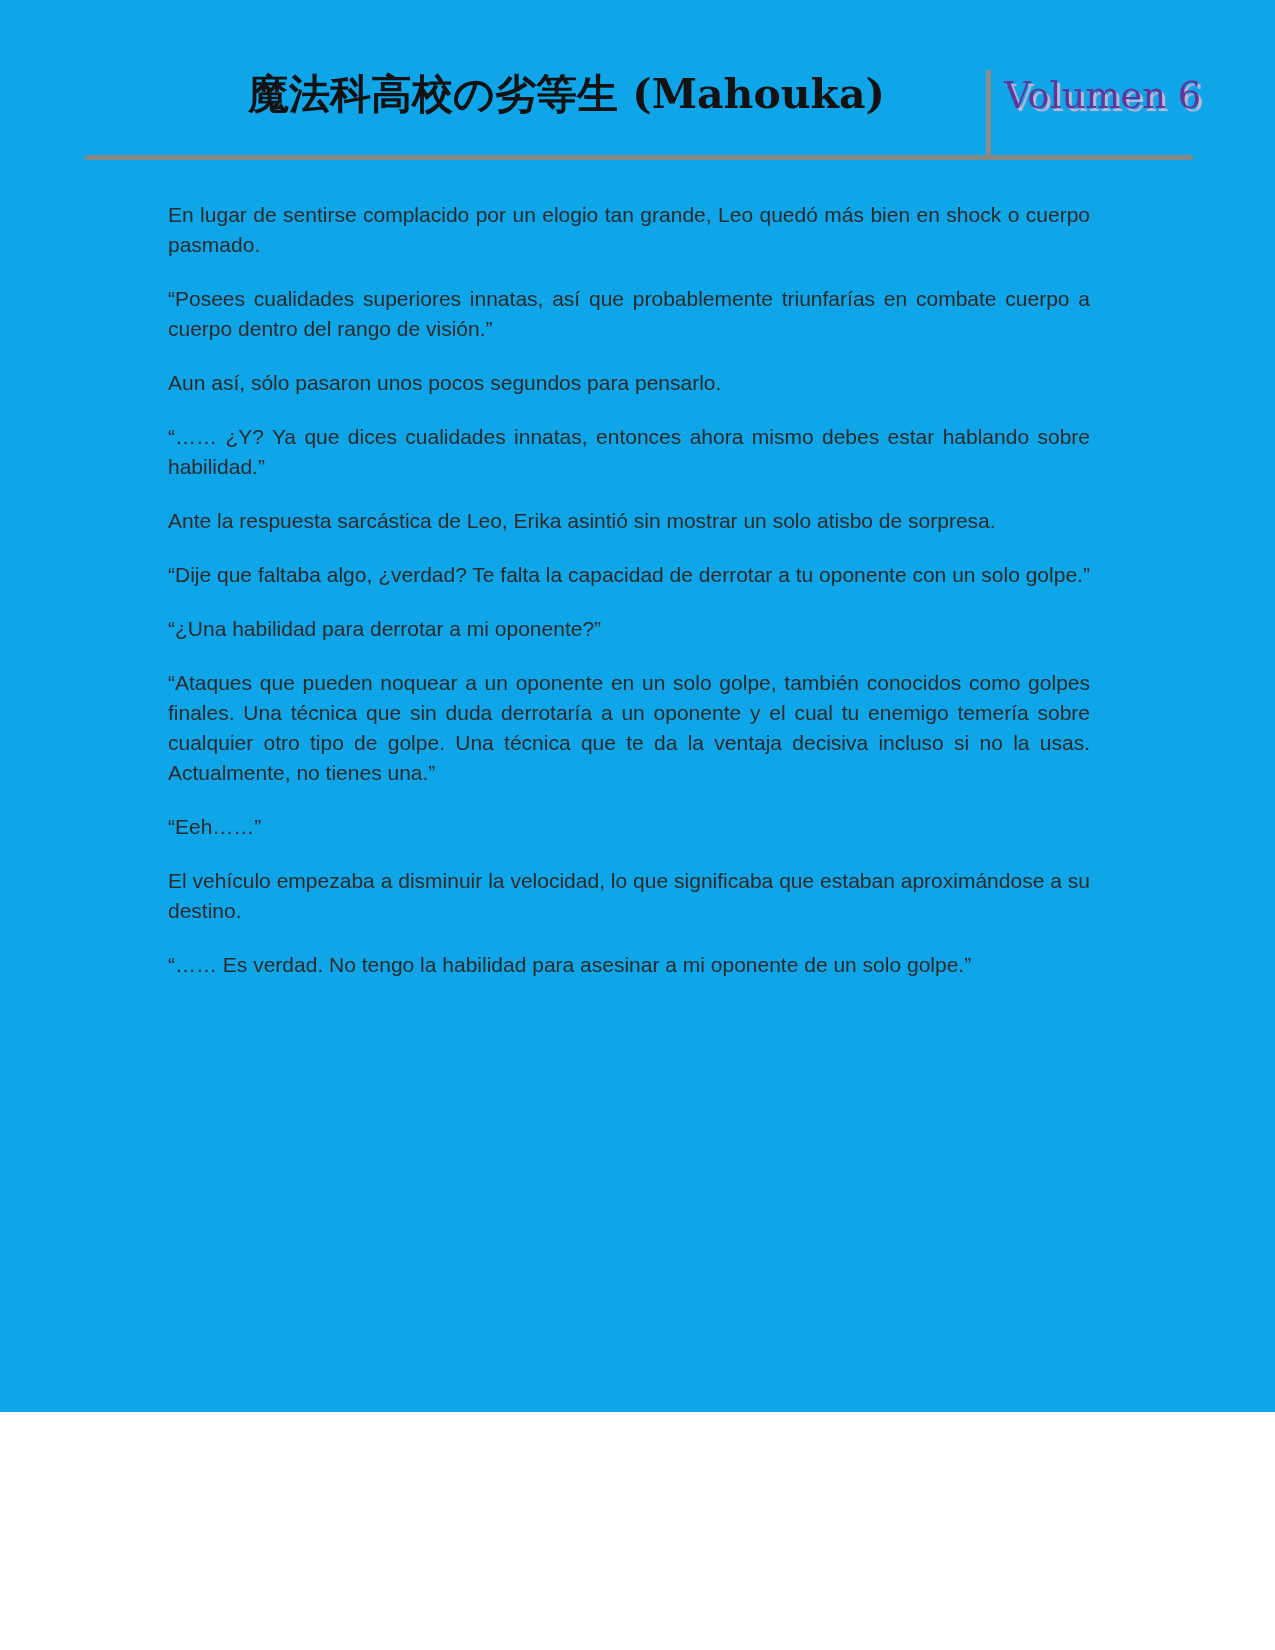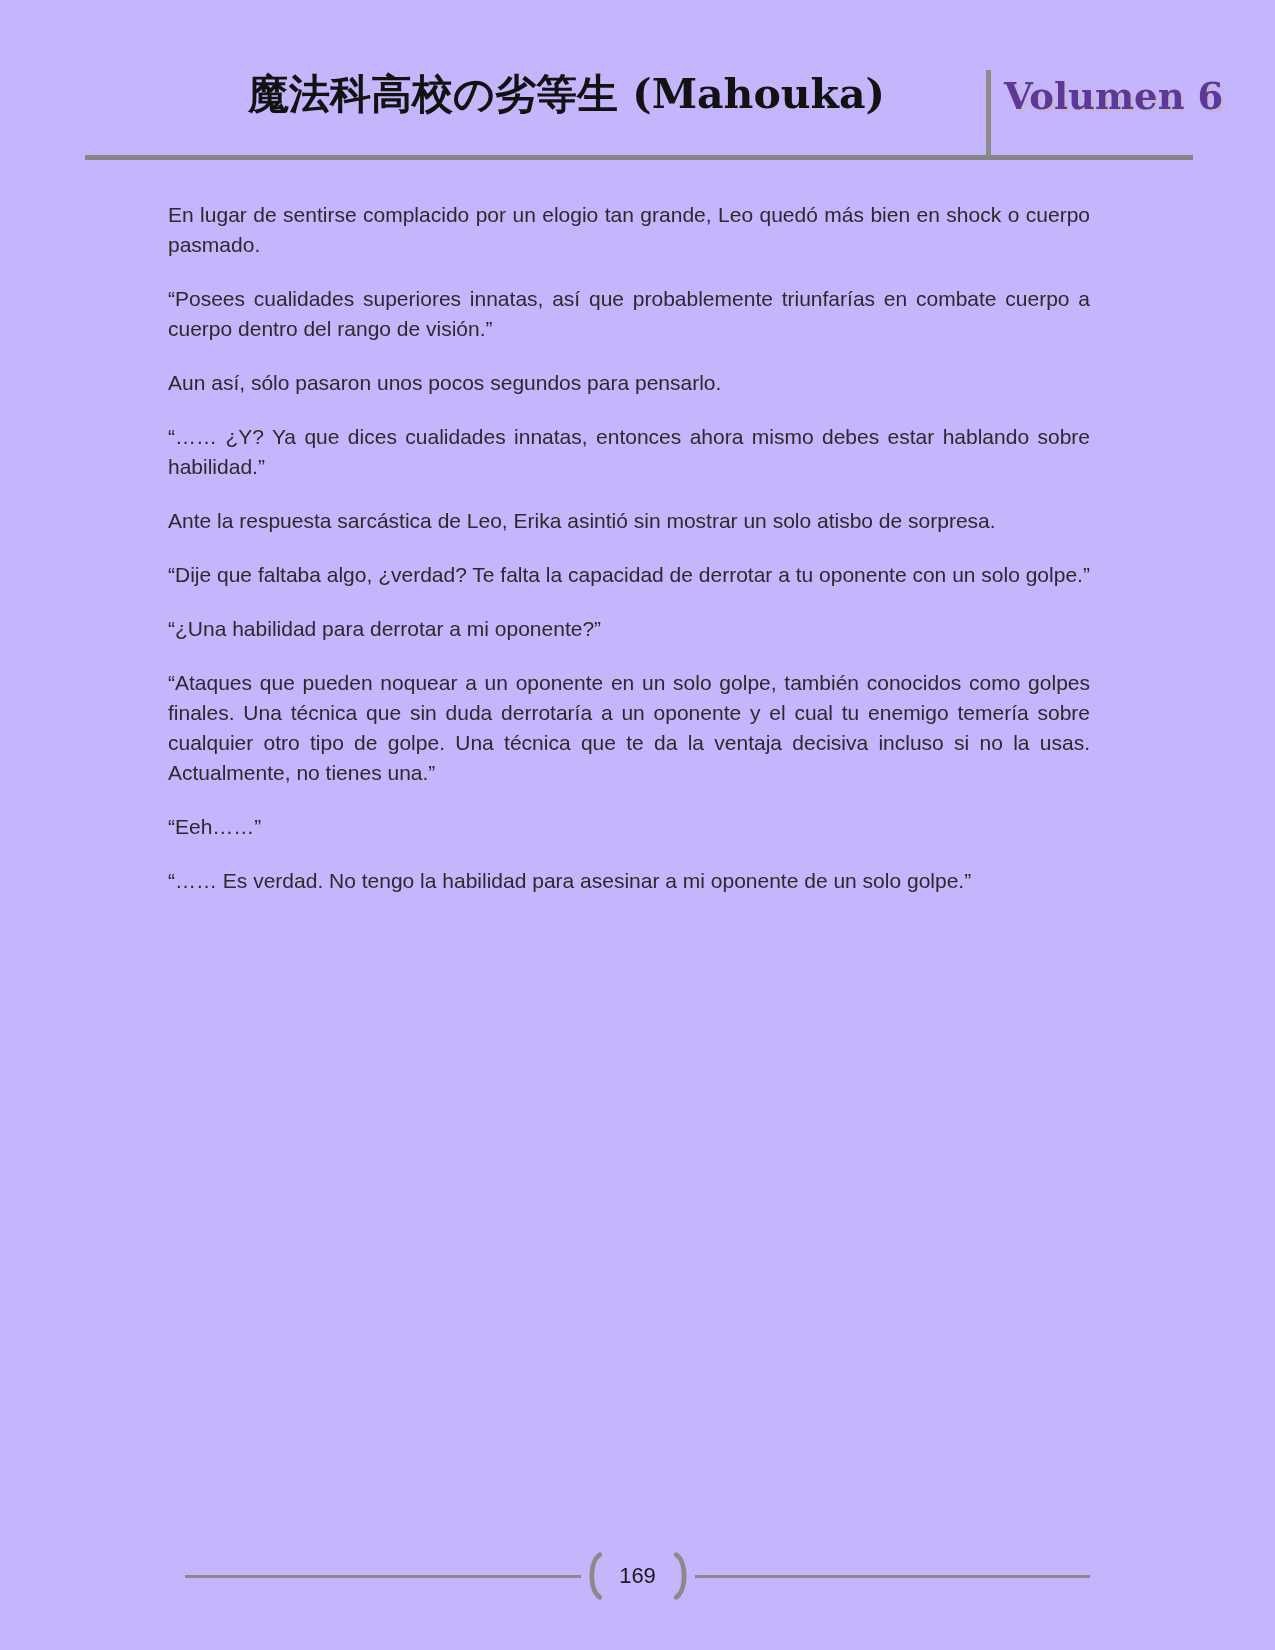--- a/index.html
+++ b/index.html
@@ -3,22 +3,22 @@
 <meta charset="utf-8">
 <style>
   html, body {
     margin: 0;
     padding: 0;
     background: #ffffff;
   }
   .page {
     position: relative;
     width: 1275px;
-    height: 1650px;
-    background: #c4b5fd;
+    height: 1412px;
+    background: #0ea5e9;
     overflow: hidden;
     font-family: "Liberation Sans", sans-serif;
   }
 
   
   .title-jp {
     position: absolute;
     left: 248px;
     top: 72px;
     font-family: "DejaVu Serif", "Liberation Serif", serif;
@@ -34,21 +34,21 @@
     top: 70px;
     width: 5px;
     height: 88px;
     background: #8c8c8c;
   }
   .volume-label {
     position: absolute;
     left: 1004px;
     top: 76px;
     font-family: "DejaVu Serif", "Liberation Serif", serif;
-    font-weight: bold;
+    font-weight: normal;
     font-size: 37px;
     line-height: 1.1;
     color: #5e3799;
     text-shadow: 3px 3px 1px #c4b7d6;
     white-space: nowrap;
   }
   .header-rule {
     position: absolute;
     left: 85px;
     top: 155px;
@@ -118,20 +118,21 @@
     <div id="paragraphs">
         <p class="para">En lugar de sentirse complacido por un elogio tan grande, Leo quedó más bien en shock o cuerpo pasmado.</p>
         <p class="para">“Posees cualidades superiores innatas, así que probablemente triunfarías en combate cuerpo a cuerpo dentro del rango de visión.”</p>
         <p class="para">Aun así, sólo pasaron unos pocos segundos para pensarlo.</p>
         <p class="para">“…… ¿Y? Ya que dices cualidades innatas, entonces ahora mismo debes estar hablando sobre habilidad.”</p>
         <p class="para">Ante la respuesta sarcástica de Leo, Erika asintió sin mostrar un solo atisbo de sorpresa.</p>
         <p class="para">“Dije que faltaba algo, ¿verdad? Te falta la capacidad de derrotar a tu oponente con un solo golpe.”</p>
         <p class="para">“¿Una habilidad para derrotar a mi oponente?”</p>
         <p class="para">“Ataques que pueden noquear a un oponente en un solo golpe, también conocidos como golpes finales. Una técnica que sin duda derrotaría a un oponente y el cual tu enemigo temería sobre cualquier otro tipo de golpe. Una técnica que te da la ventaja decisiva incluso si no la usas. Actualmente, no tienes una.”</p>
         <p class="para">“Eeh……”</p>
+        <p class="para">El vehículo empezaba a disminuir la velocidad, lo que significaba que estaban aproximándose a su destino.</p>
         <p class="para">“…… Es verdad. No tengo la habilidad para asesinar a mi oponente de un solo golpe.”</p>
       </div>
   </div>
 
   <div class="footer">
     <div class="fline"></div>
     <svg class="bracket left" viewBox="0 0 22 52">
       <path d="M17 4 C6 11 6 41 17 48" fill="none" stroke="#8a8a8a" stroke-width="5" stroke-linecap="round"></path>
     </svg>
     <div class="page-number">169</div>

